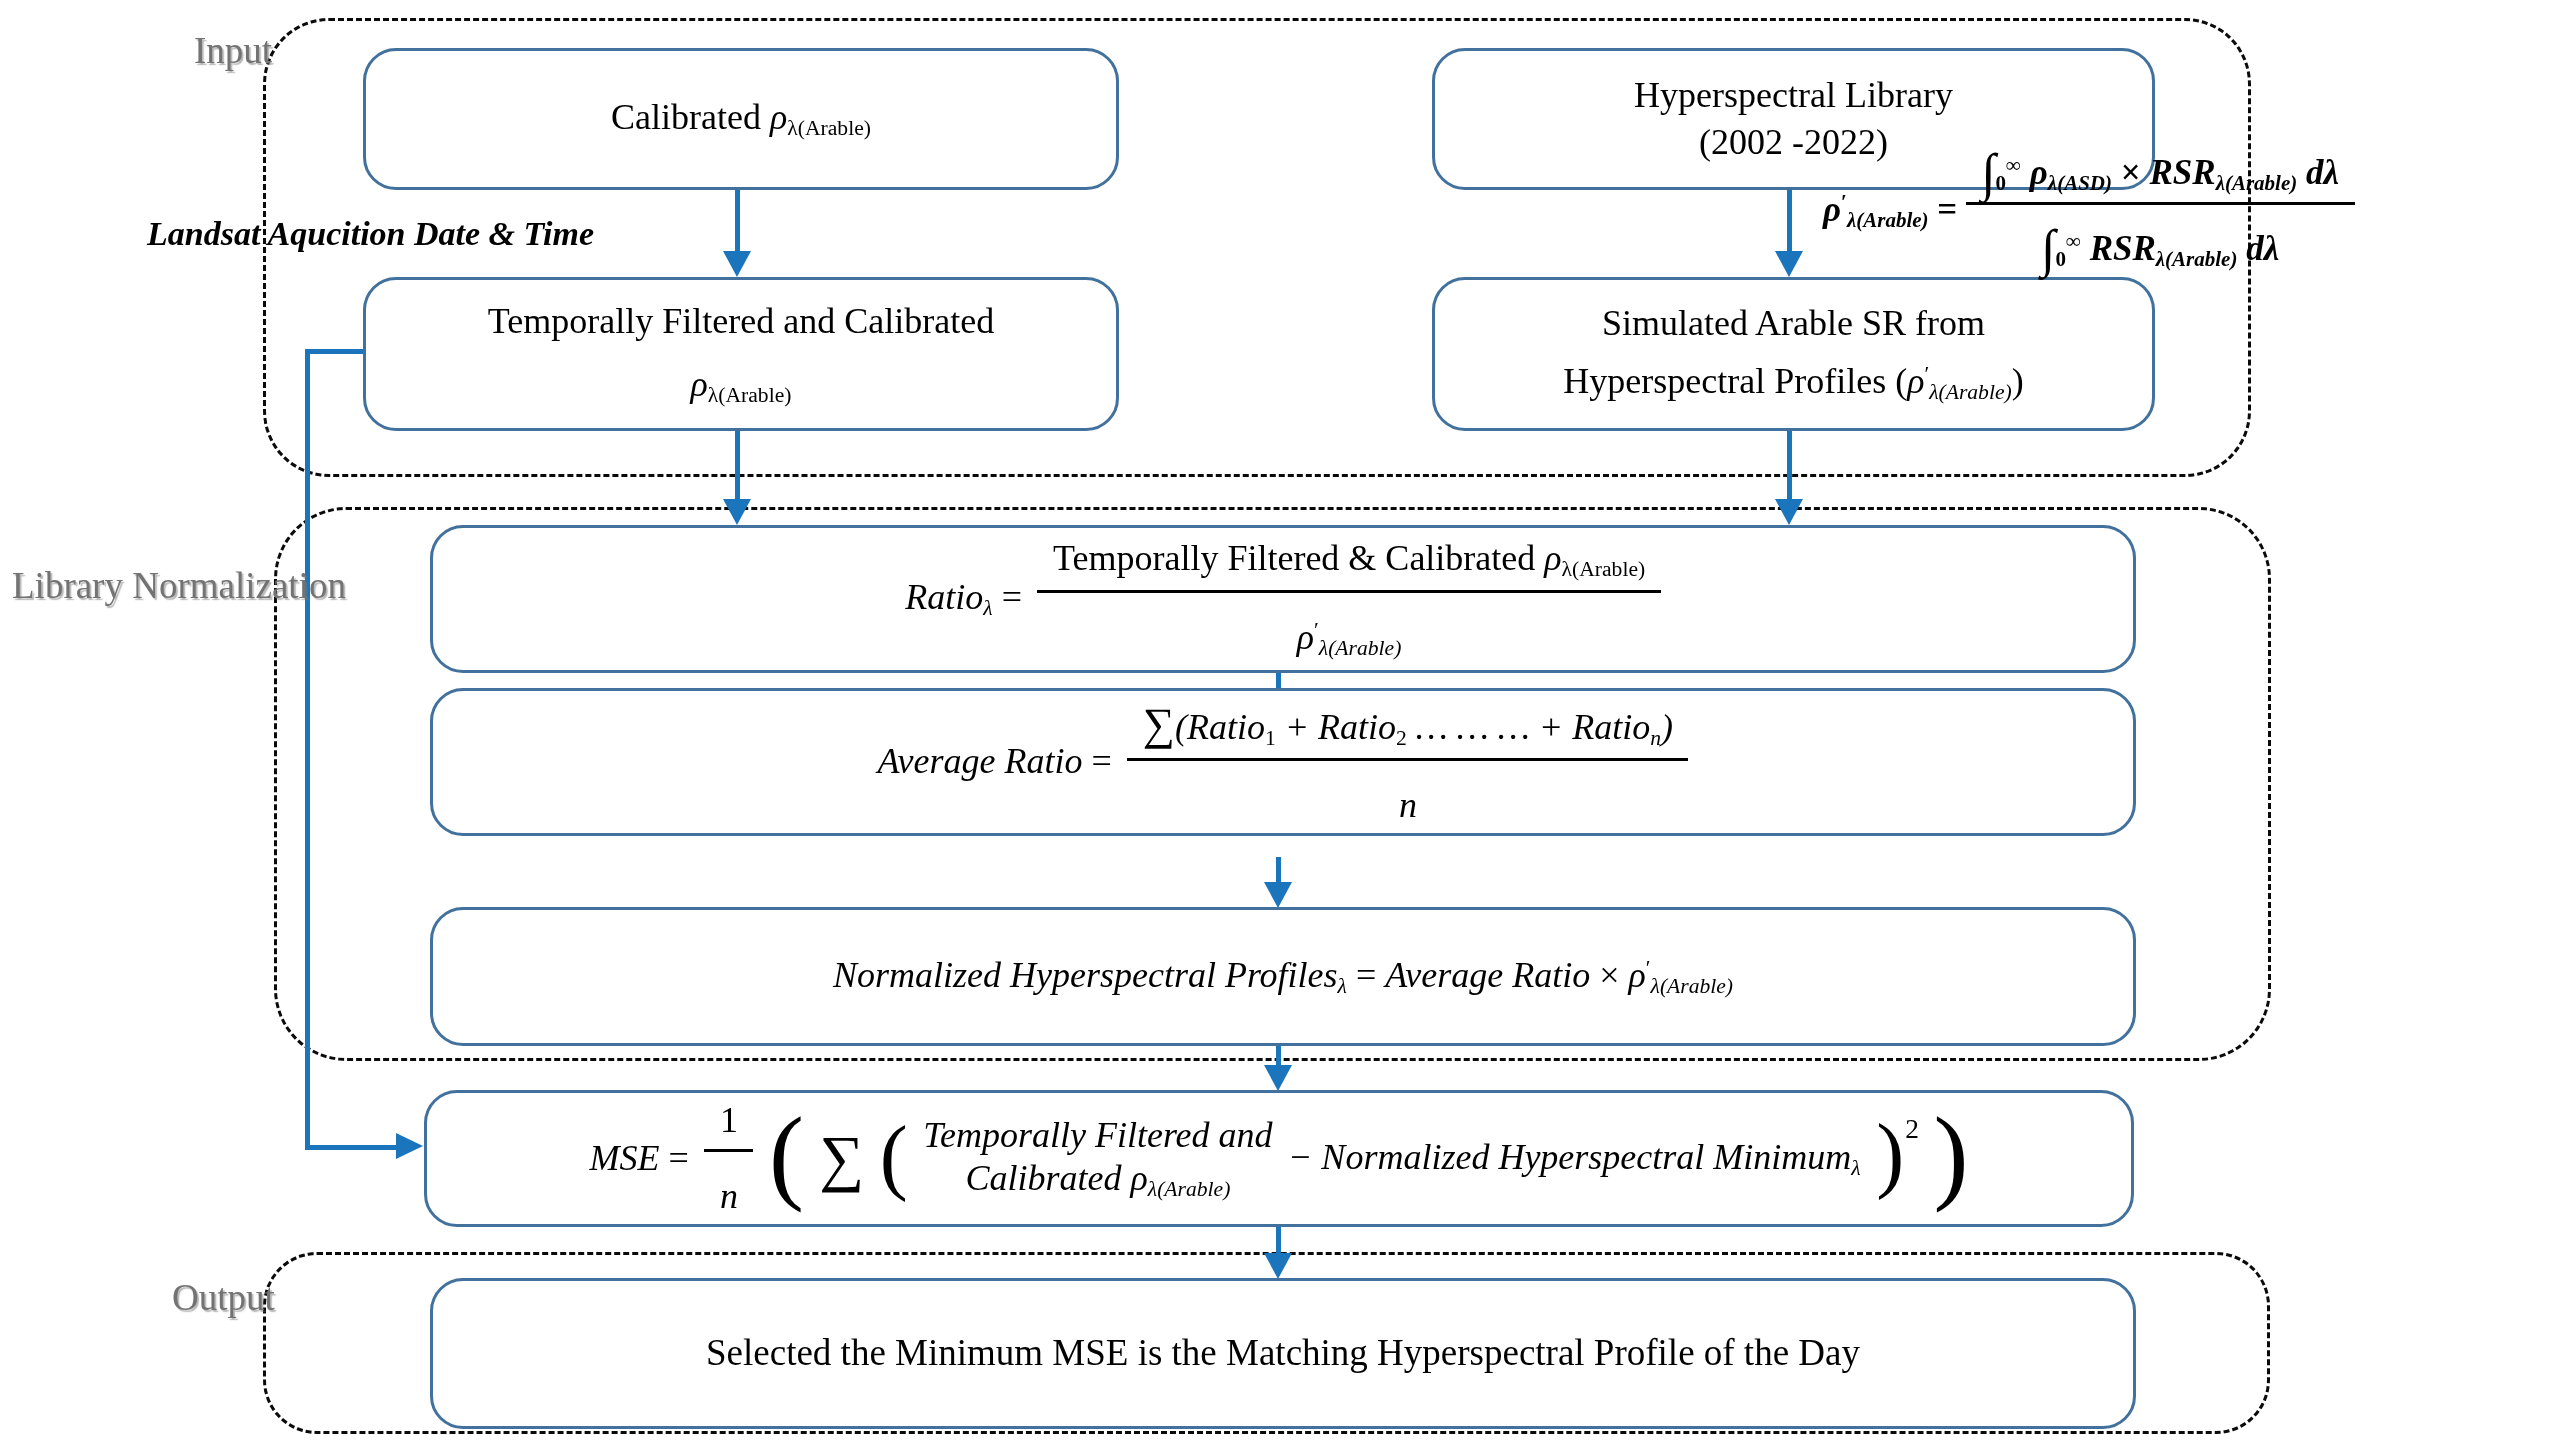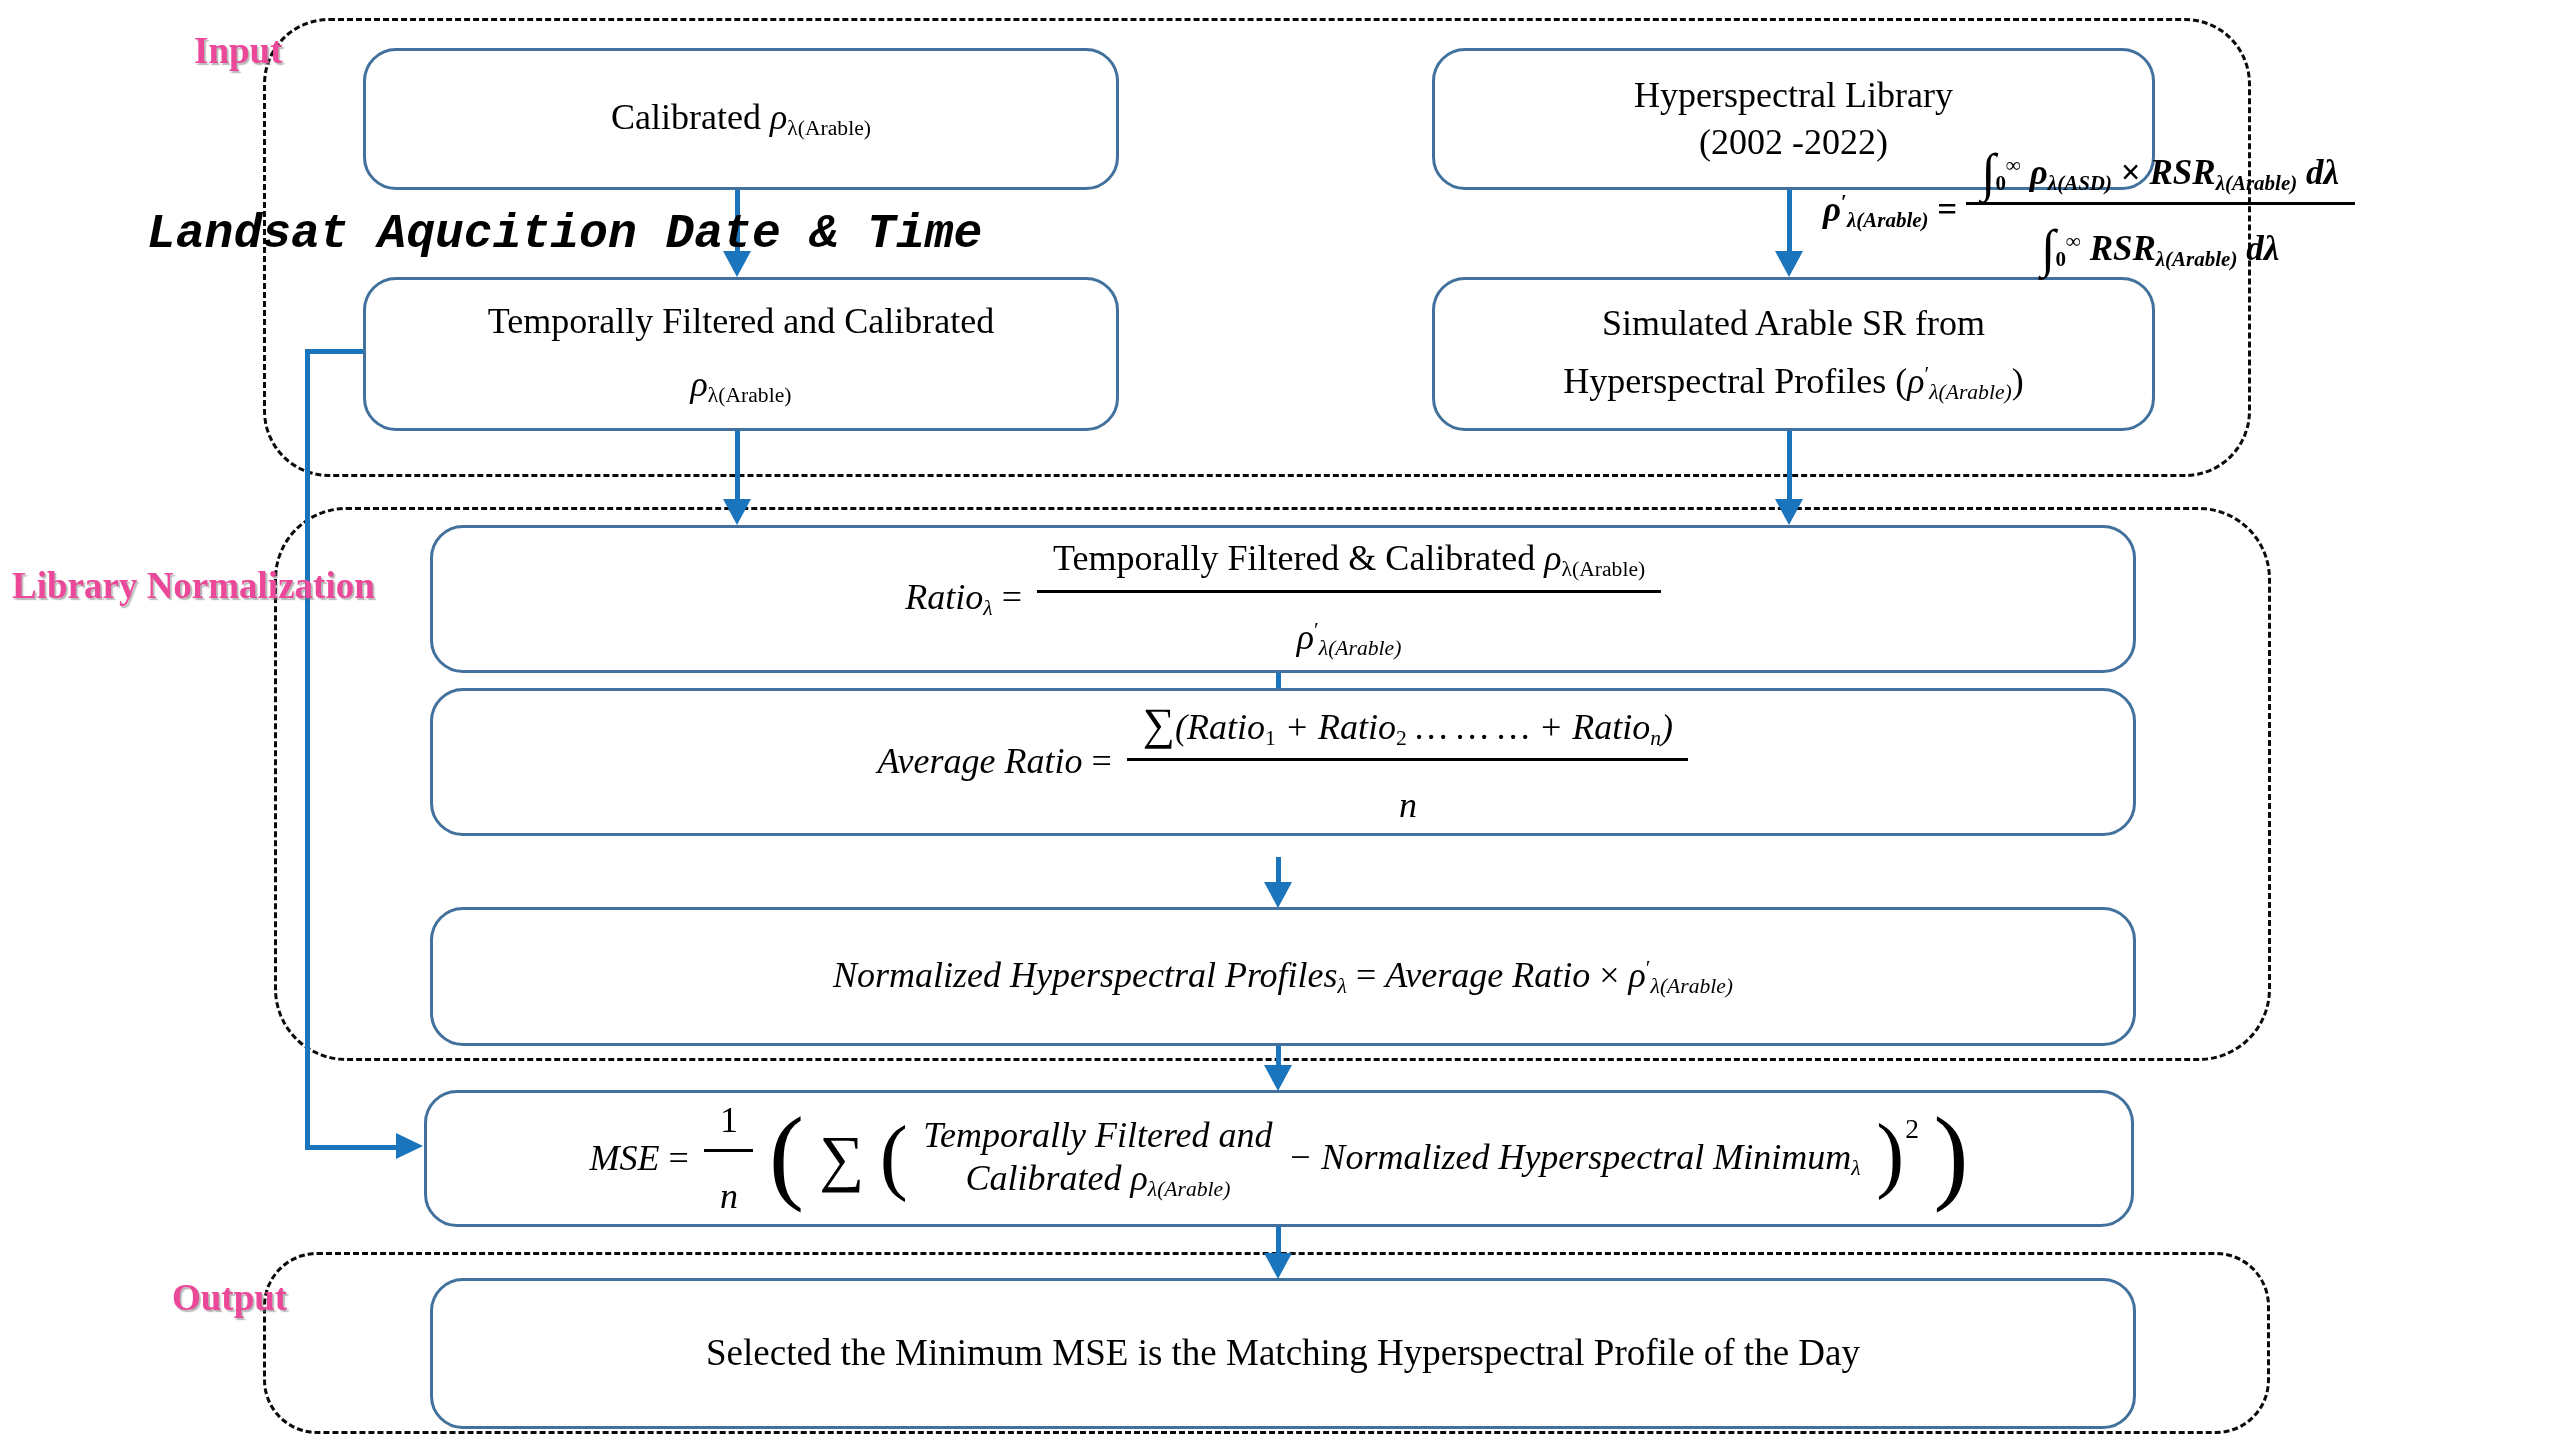--- a/index.html
+++ b/index.html
@@ -20,28 +20,28 @@
   .b-lib{left:1432px;top:48px;width:717px;height:136px;gap:2px;}
   .b-tf{left:363px;top:277px;width:750px;height:148px;gap:18px;}
   .b-sim{left:1432px;top:277px;width:717px;height:148px;gap:13px;}
   .b-ratio{left:430px;top:525px;width:1700px;height:142px;}
   .b-avg{left:430px;top:688px;width:1700px;height:142px;}
   .b-norm{left:430px;top:907px;width:1700px;height:133px;}
   .b-mse{left:424px;top:1090px;width:1704px;height:131px;overflow:visible;}
   .b-sel{left:430px;top:1278px;width:1700px;height:145px;font-size:37px;}
 
   
-  .seclabel{position:absolute;font-weight:700;font-size:37px;color:#ec4899;z-index:5;
+  .seclabel{position:absolute;font-weight:400;font-size:37px;color:#737373;z-index:5;
             text-shadow:1.8px 1.8px 1.2px rgba(120,120,120,.55);white-space:nowrap;}
   .l-input{left:194px;top:29px;}
   .l-lib{left:12px;top:564px;}
   .l-out{left:172px;top:1276px;}
 
-  .note{position:absolute;left:147px;top:207px;font-weight:700;font-style:italic;
-        font-size:48px;white-space:nowrap;z-index:4;font-family:Liberation Mono, monospace;}
+  .note{position:absolute;left:147px;top:215px;font-weight:700;font-style:italic;
+        font-size:34px;white-space:nowrap;z-index:4;}
 
   
   .rm{font-style:normal;}
   .it{font-style:italic;}
   .b{font-weight:700;}
   .bi{font-weight:700;font-style:italic;}
   .sub{font-size:0.60em;vertical-align:-0.30em;}
   .sup{font-size:0.60em;vertical-align:0.55em;}
   .int{font-size:1.5em;vertical-align:-0.12em;line-height:0.8;}
   .sig{font-size:1.25em;}

